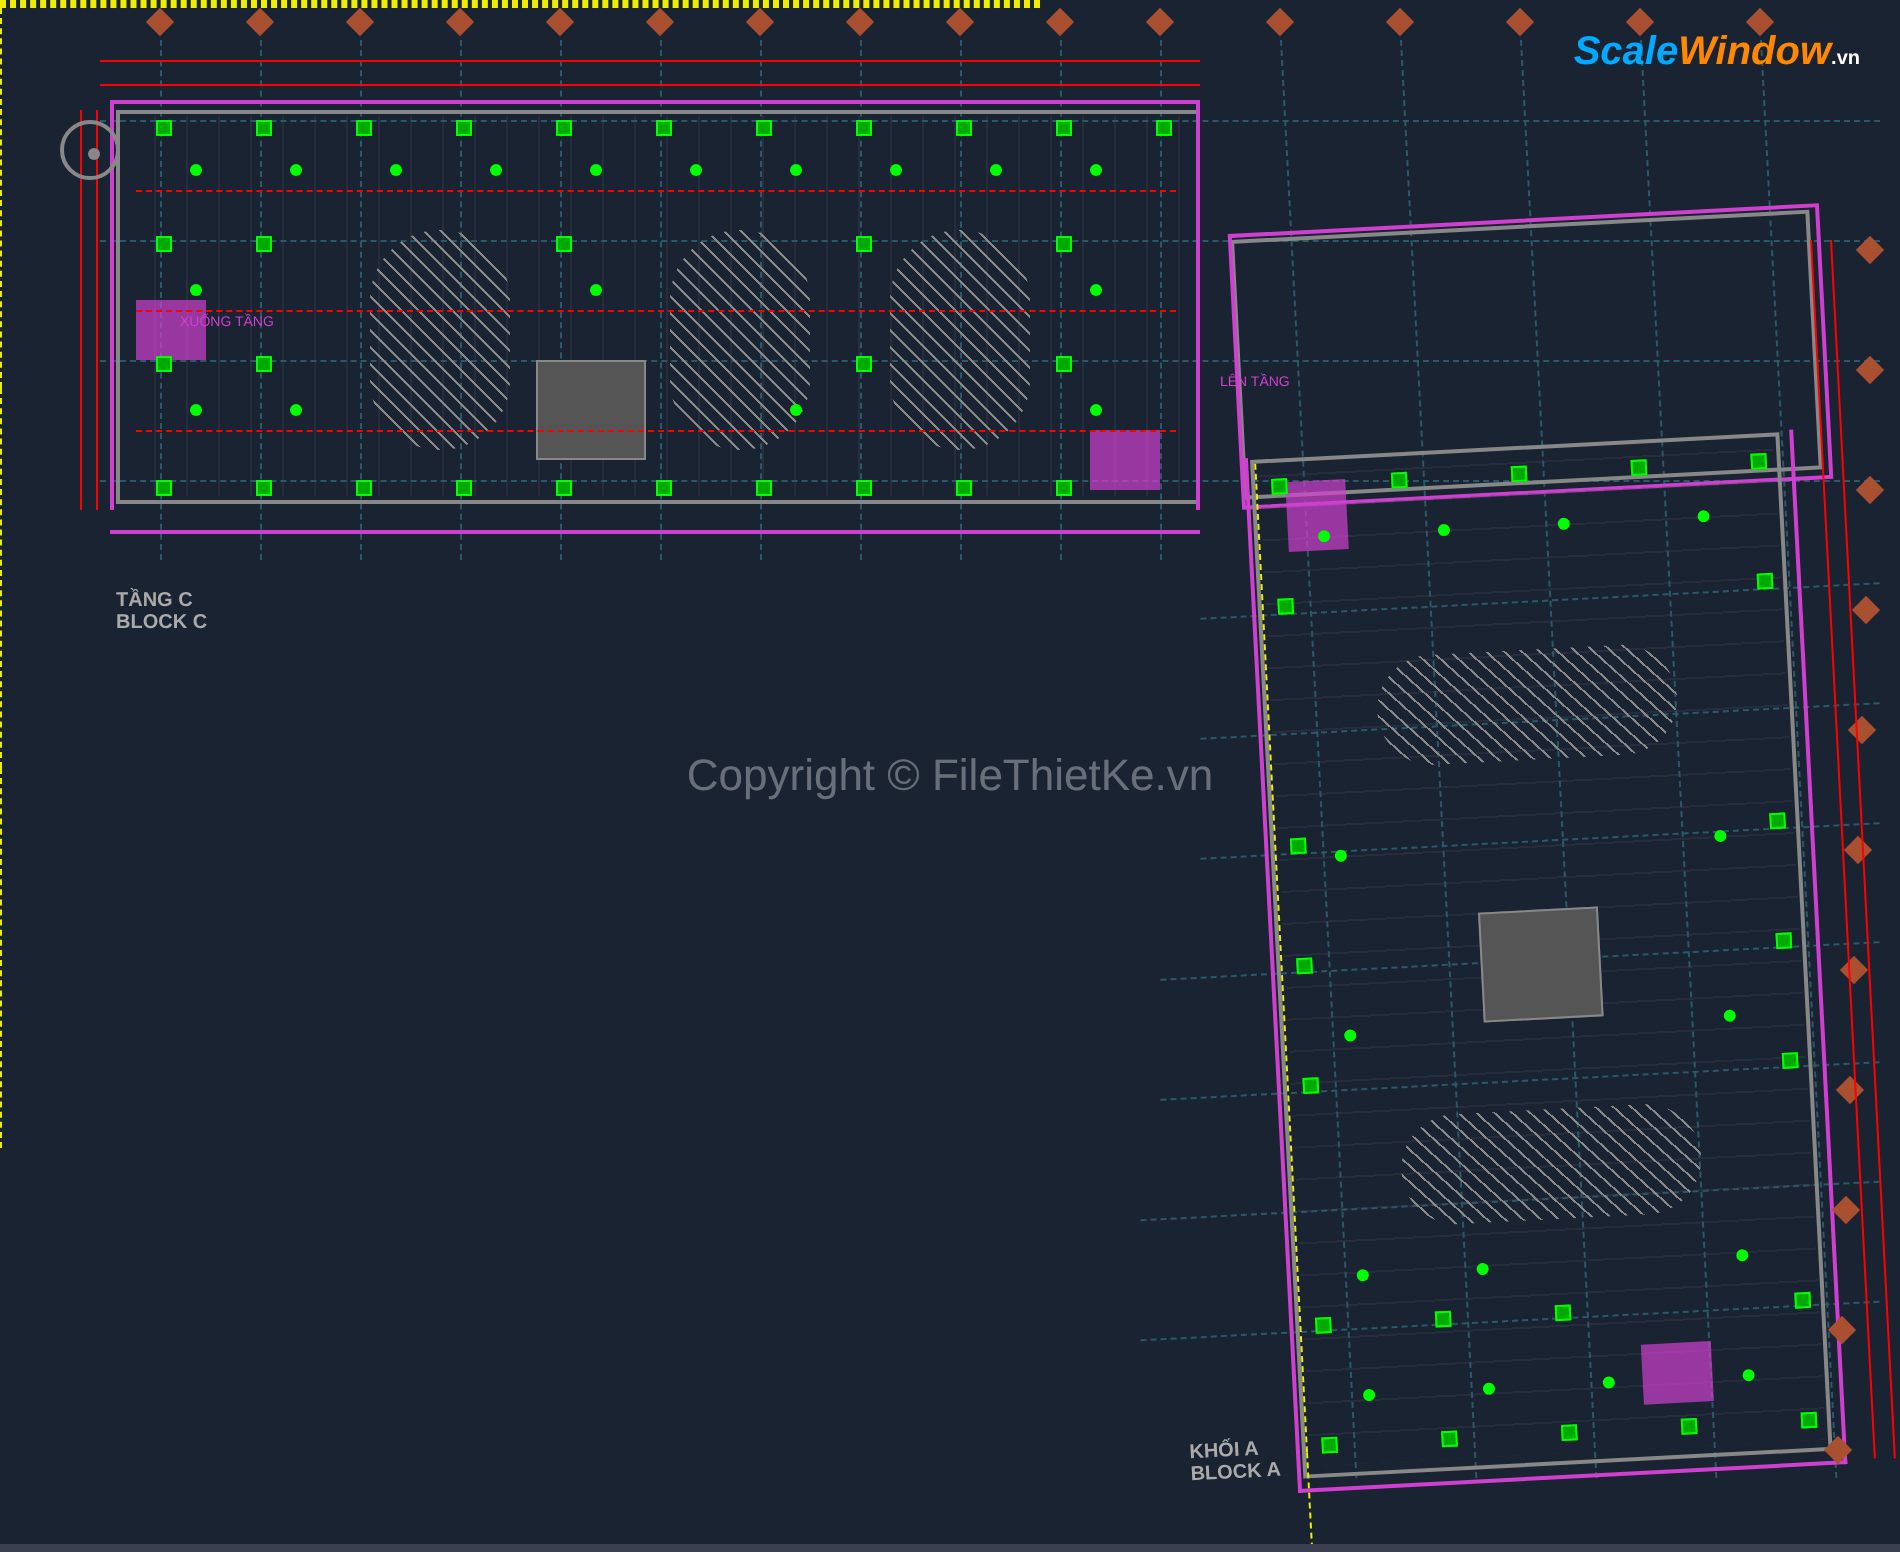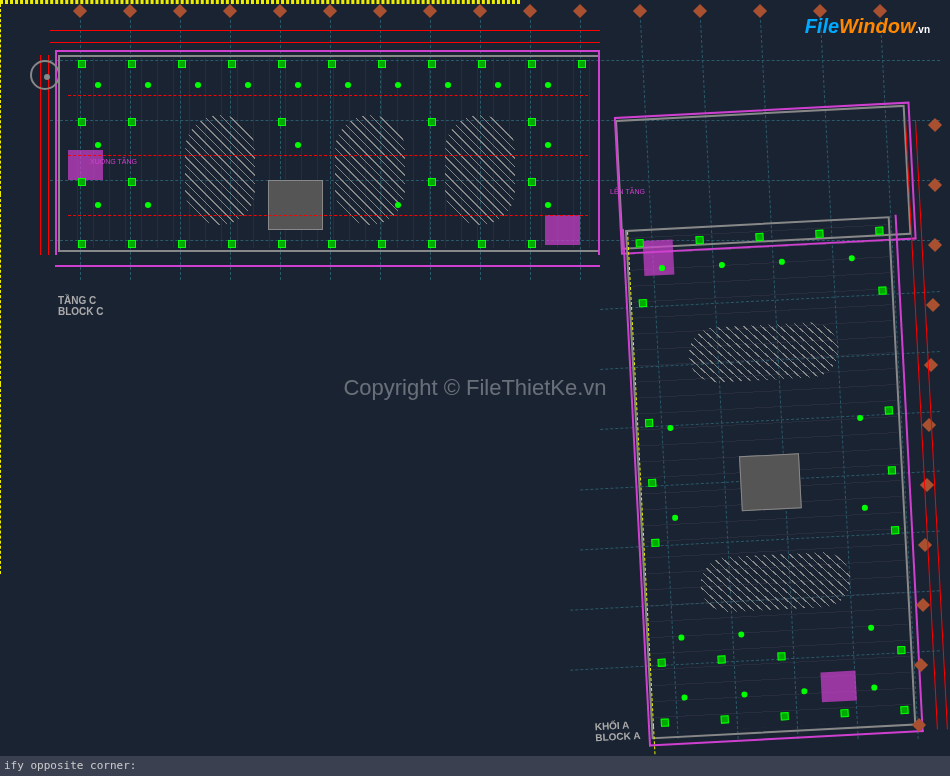--- a/index.html
+++ b/index.html
@@ -256,20 +256,19 @@
 </div>
 
 <div class="room-label text-magenta" style="top:158px;left:90px;font-size:7px">XUỐNG TẦNG</div>
 <div class="room-label text-magenta" style="top:188px;left:610px;font-size:7px">LÊN TẦNG</div>
 
 <div class="ucs-marker"></div>
 
 </div>
 
 <div class="watermark-logo">
-  <span class="f">File</span><span class="t">Window</span><span class="vn">.vn</span>
+  <span class="f">Scale</span><span class="t">Window</span><span class="vn">.vn</span>
 </div>
 
 <div class="watermark-center">Copyright © FileThietKe.vn</div>
 
 <div class="cmd-area">
-  <div>ify opposite corner:</div>
 </div>
 
 </body></html>

